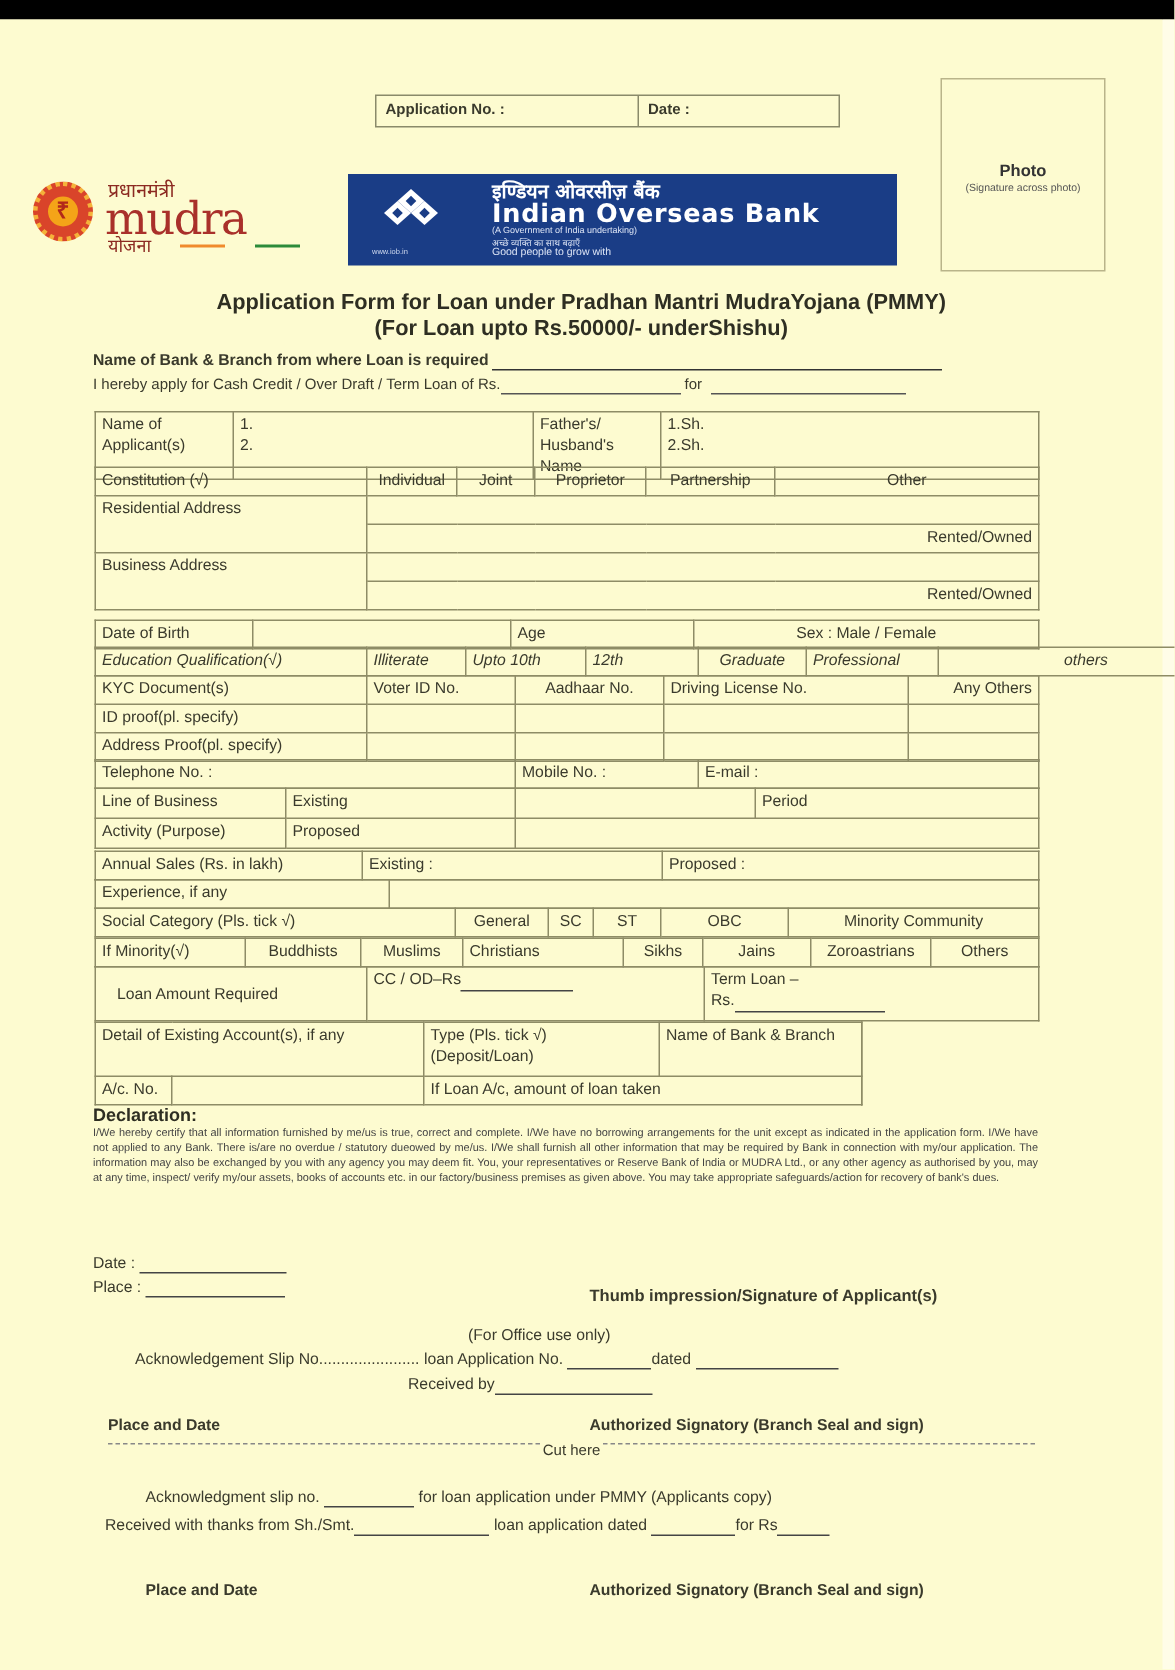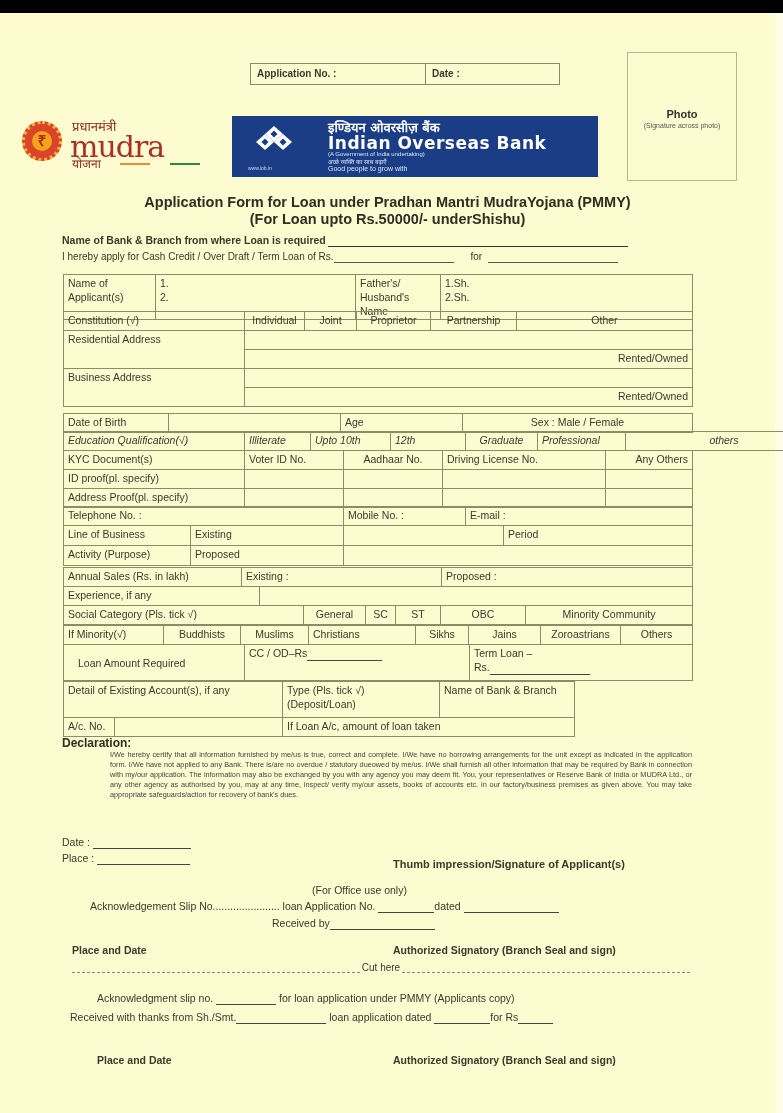--- a/index.html
+++ b/index.html
@@ -45,21 +45,21 @@
   .line2 .u1{display:inline-block;width:120px;border-bottom:1px solid #555;}
   .line2 .u2{display:inline-block;width:130px;border-bottom:1px solid #555;margin-left:6px;}
 
   table.f{position:absolute;left:63px;border-collapse:collapse;font-size:10.5px;table-layout:fixed;border-radius:14px;}
   table.f td{border:1px solid #8e8c66;padding:1px 4px;height:16px;vertical-align:top;line-height:14px;white-space:nowrap;overflow:hidden;}
   .ctr{text-align:center;}
   .rt{text-align:right;}
 
   .decl{position:absolute;left:62px;top:736px;width:630px;}
   .decl .h{font-weight:bold;font-size:12px;color:#2e2e22;}
-  .decl .b{font-size:7.3px;line-height:10px;text-align:justify;color:#444;margin-left:48px;}
+  .decl .b{font-size:7.3px;line-height:10px;text-align:justify;color:#444;}
 
   .abs{position:absolute;font-size:10.5px;}
   .b{font-weight:bold;}
   .ul{display:inline-block;border-bottom:1px solid #444;}
 </style>
 </head>
 <body>
 
 <div class="topbar"></div>
 <div class="page"></div>
@@ -108,21 +108,21 @@
 </div>
 
 <div class="title t1">Application Form for Loan under Pradhan Mantri MudraYojana (PMMY)</div>
 <div class="title t2">(For Loan upto Rs.50000/- underShishu)</div>
 
 <div class="line1">
   <span>Name of Bank &amp; Branch from where Loan is required</span><span class="u">&nbsp;</span>
 </div>
 <div class="line2">
   <span>I hereby apply for Cash Credit / Over Draft / Term Loan of Rs.</span><span class="u1">&nbsp;</span>
-  <span style="margin-left:14px;">for</span><span class="u2">&nbsp;</span>
+  <span style="margin-left:0;">for</span><span class="u2">&nbsp;</span>
 </div>
 
 <table class="f" style="top:274px;width:630px;">
   <colgroup>
       <col style="width:92px">
       <col style="width:200px">
       <col style="width:85px">
       <col>
     </colgroup>
   <tbody>
@@ -422,21 +422,21 @@
   <span>loan Application No.</span>
   <span class="ul" style="width:56px">&nbsp;</span><span>dated</span>
   <span class="ul" style="width:95px">&nbsp;</span>
 </div>
 <div class="abs" style="left:272px;top:917px;">
   <span>Received by</span><span class="ul" style="width:105px">&nbsp;</span>
 </div>
 <div class="abs b" style="left:72px;top:944px;">Place and Date</div>
 <div class="abs b" style="left:393px;top:944px;">Authorized Signatory (Branch Seal and sign)</div>
 
-<div class="abs" style="left:72px;top:962px;width:618px;display:flex;align-items:flex-end;font-size:10px;">
+<div class="abs" style="left:72px;top:962px;width:618px;display:flex;align-items:flex-start;font-size:10px;">
   <div style="flex:1;border-top:1px dashed #888;"></div>
   <span style="padding:0 2px">Cut here</span>
   <div style="flex:1;border-top:1px dashed #888;"></div>
 </div>
 
 <div class="abs" style="left:97px;top:992px;white-space:nowrap;">
   <span>Acknowledgment slip no.</span>
   <span class="ul" style="width:60px">&nbsp;</span>
   <span>for loan application under PMMY  (Applicants copy)</span>
 </div>

